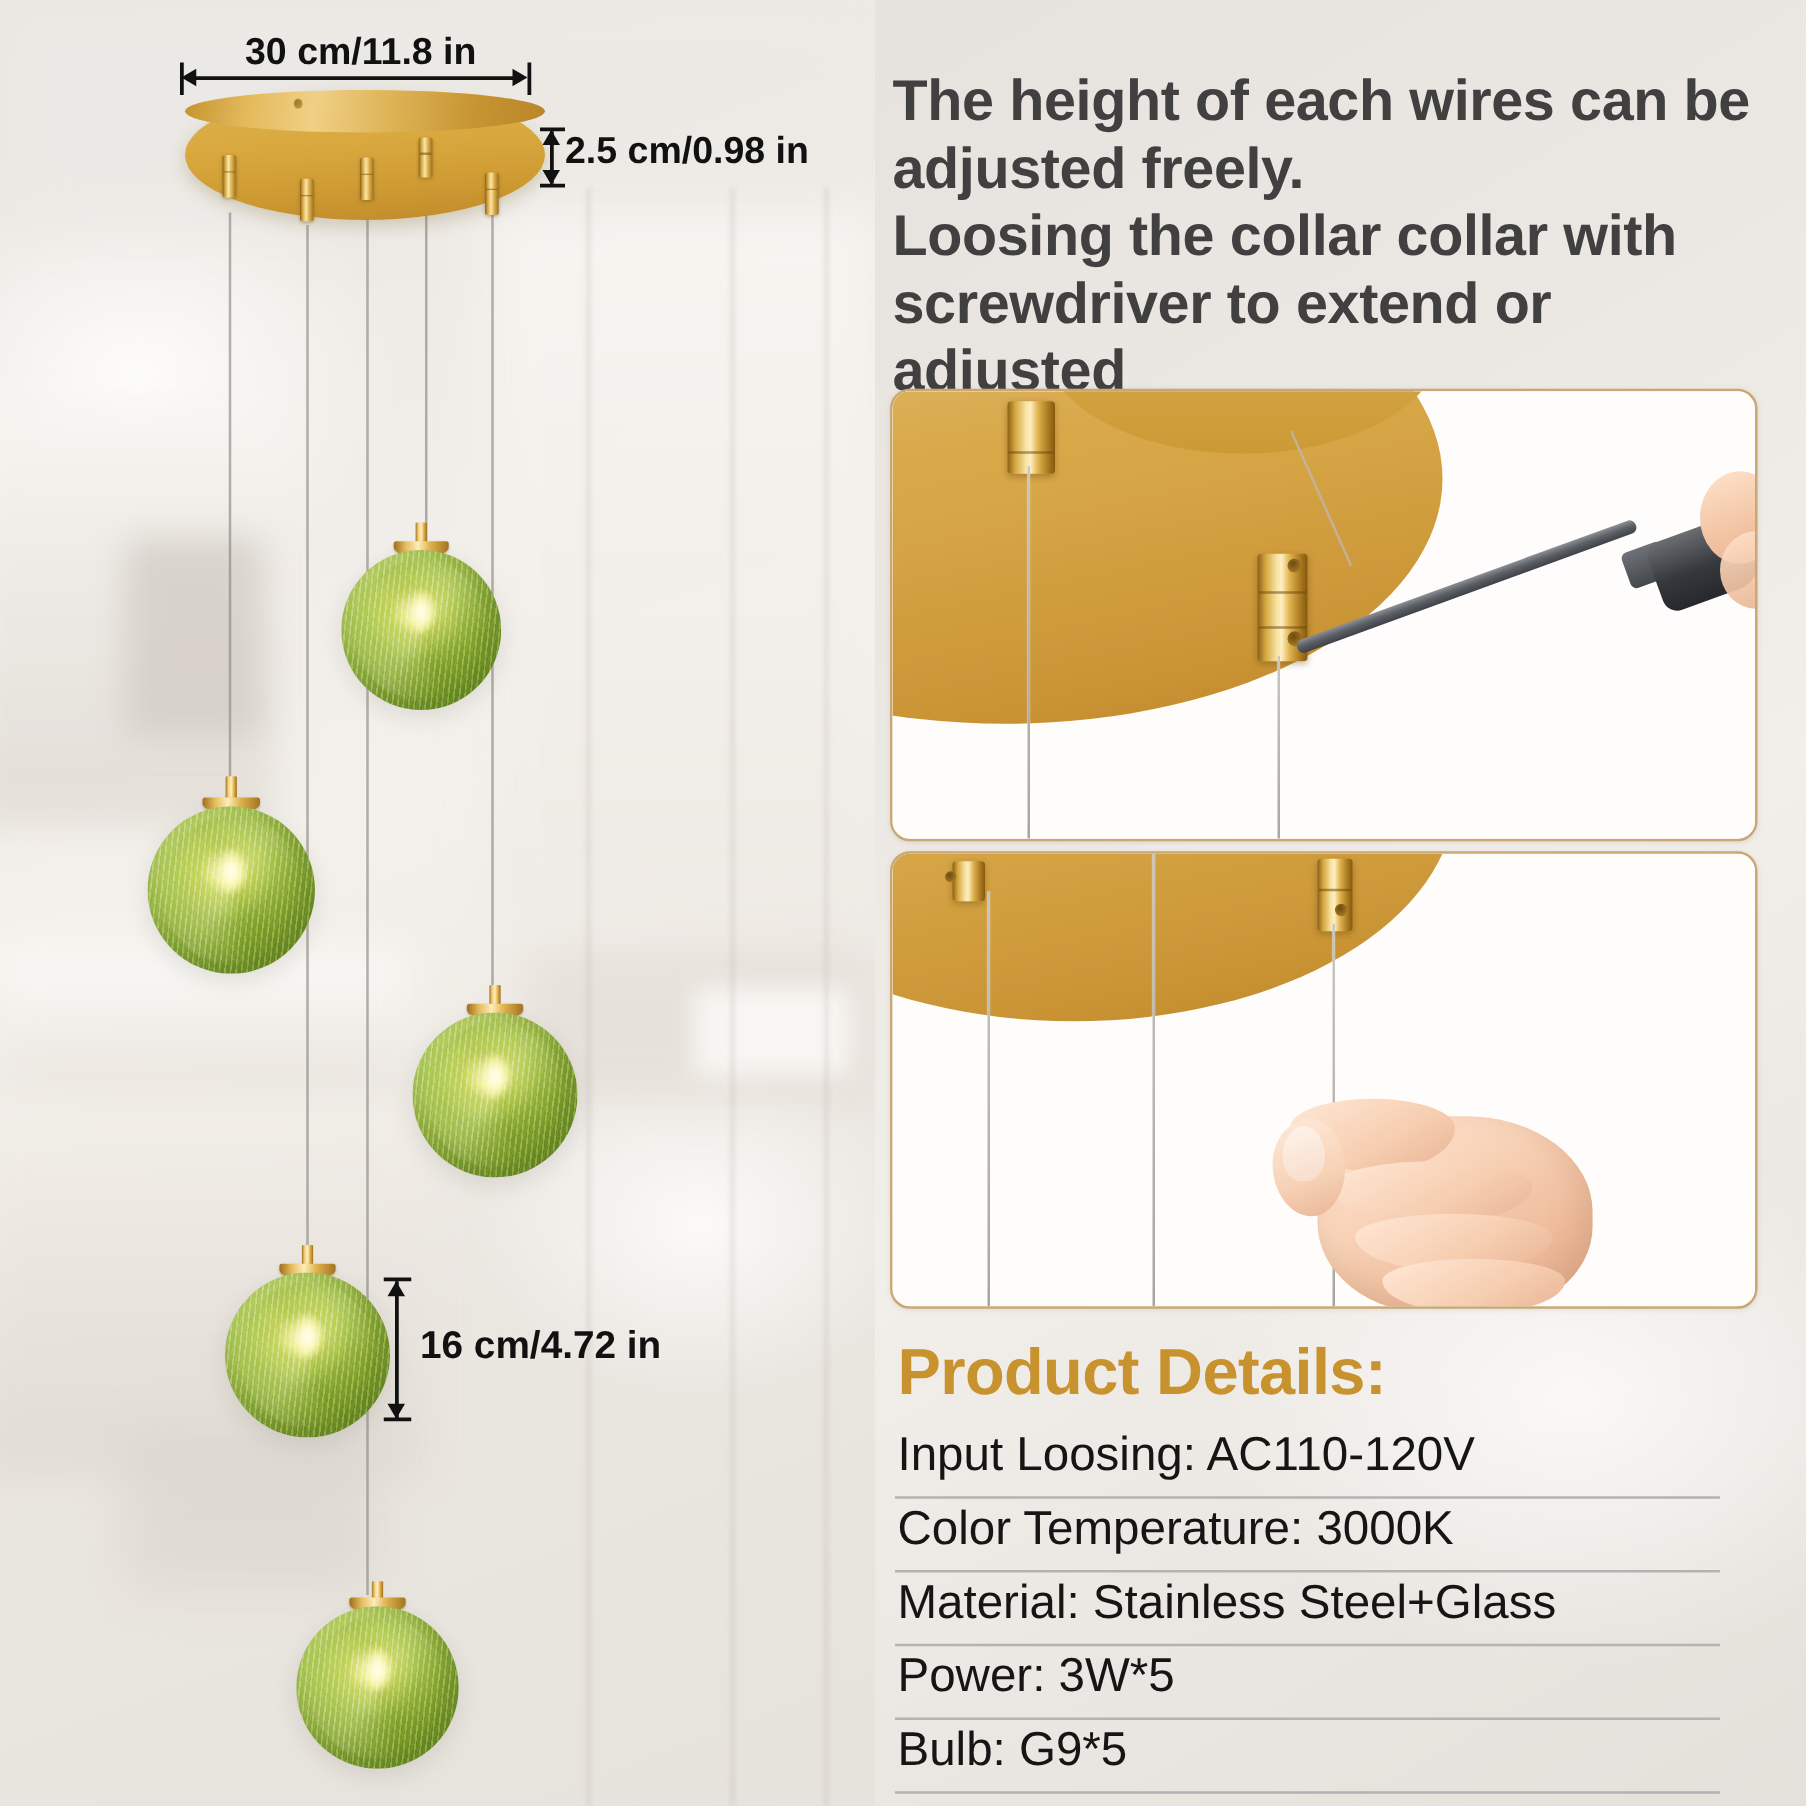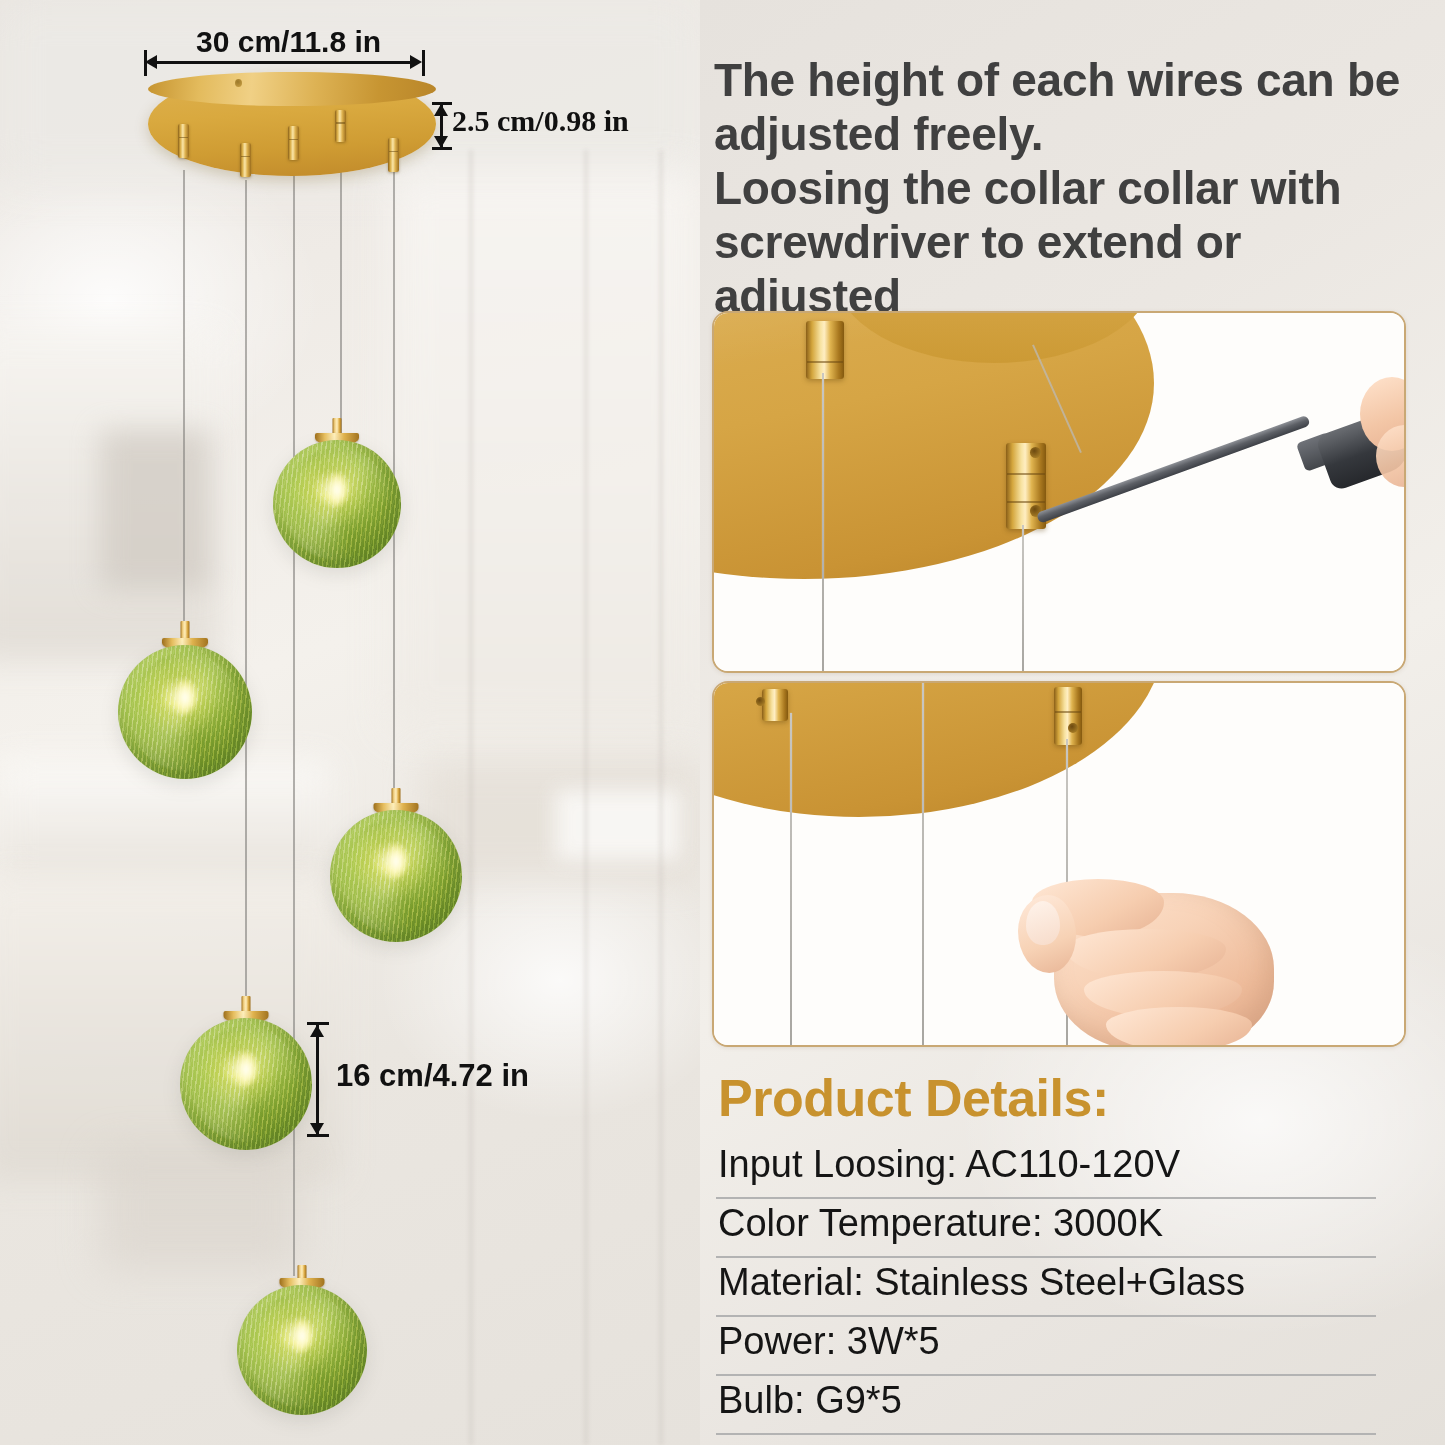--- a/index.html
+++ b/index.html
@@ -275,21 +275,21 @@
       </div>
     </div>
 
     <div class="dimtext" style="left:196px;top:25px;font-size:30px;">30 cm/11.8 in</div>
     <div class="vline" style="left:144px;top:50px;height:26px;"></div>
     <div class="vline" style="left:422px;top:50px;height:26px;"></div>
     <div class="hline" style="left:150px;top:61px;width:268px;"></div>
     <div class="arrow ar-left" style="left:145px;top:55px;"></div>
     <div class="arrow ar-right" style="left:410px;top:55px;"></div>
 
-    <div class="dimtext" style="left:452px;top:104px;font-size:30px;font-family:Liberation Serif, serif;">2.5 cm/0.98 in</div>
+    <div class="dimtext" style="left:452px;top:104px;font-size:30px;">2.5 cm/0.98 in</div>
     <div class="hline" style="left:432px;top:102px;width:20px;"></div>
     <div class="hline" style="left:432px;top:147px;width:20px;"></div>
     <div class="vline" style="left:440px;top:105px;height:42px;"></div>
     <div class="arrow ar-up" style="left:434px;top:104px;"></div>
     <div class="arrow ar-down" style="left:434px;top:136px;"></div>
 
     <div class="dimtext" style="left:336px;top:1058px;font-size:31px;">16 cm/4.72 in</div>
     <div class="hline" style="left:307px;top:1022px;width:22px;"></div>
     <div class="hline" style="left:307px;top:1134px;width:22px;"></div>
     <div class="vline" style="left:316px;top:1025px;height:110px;"></div>

